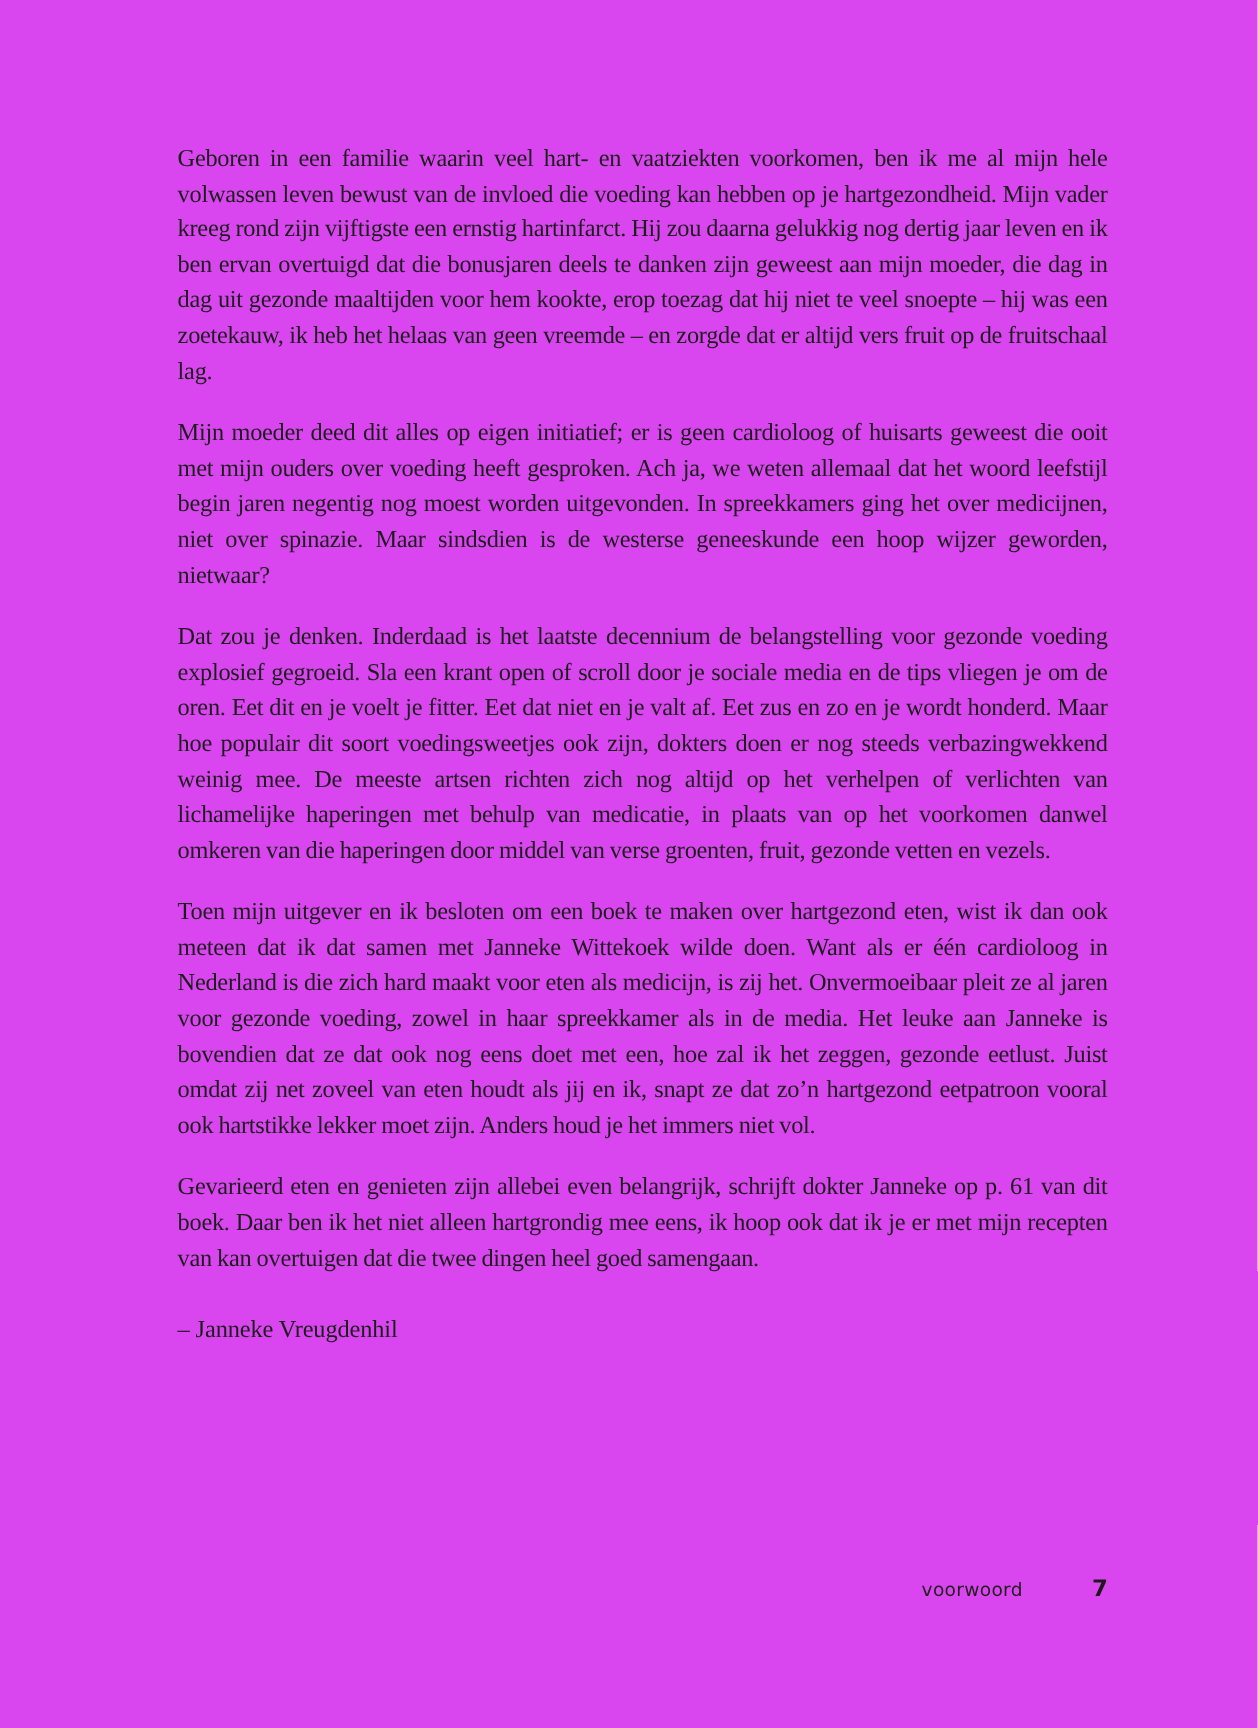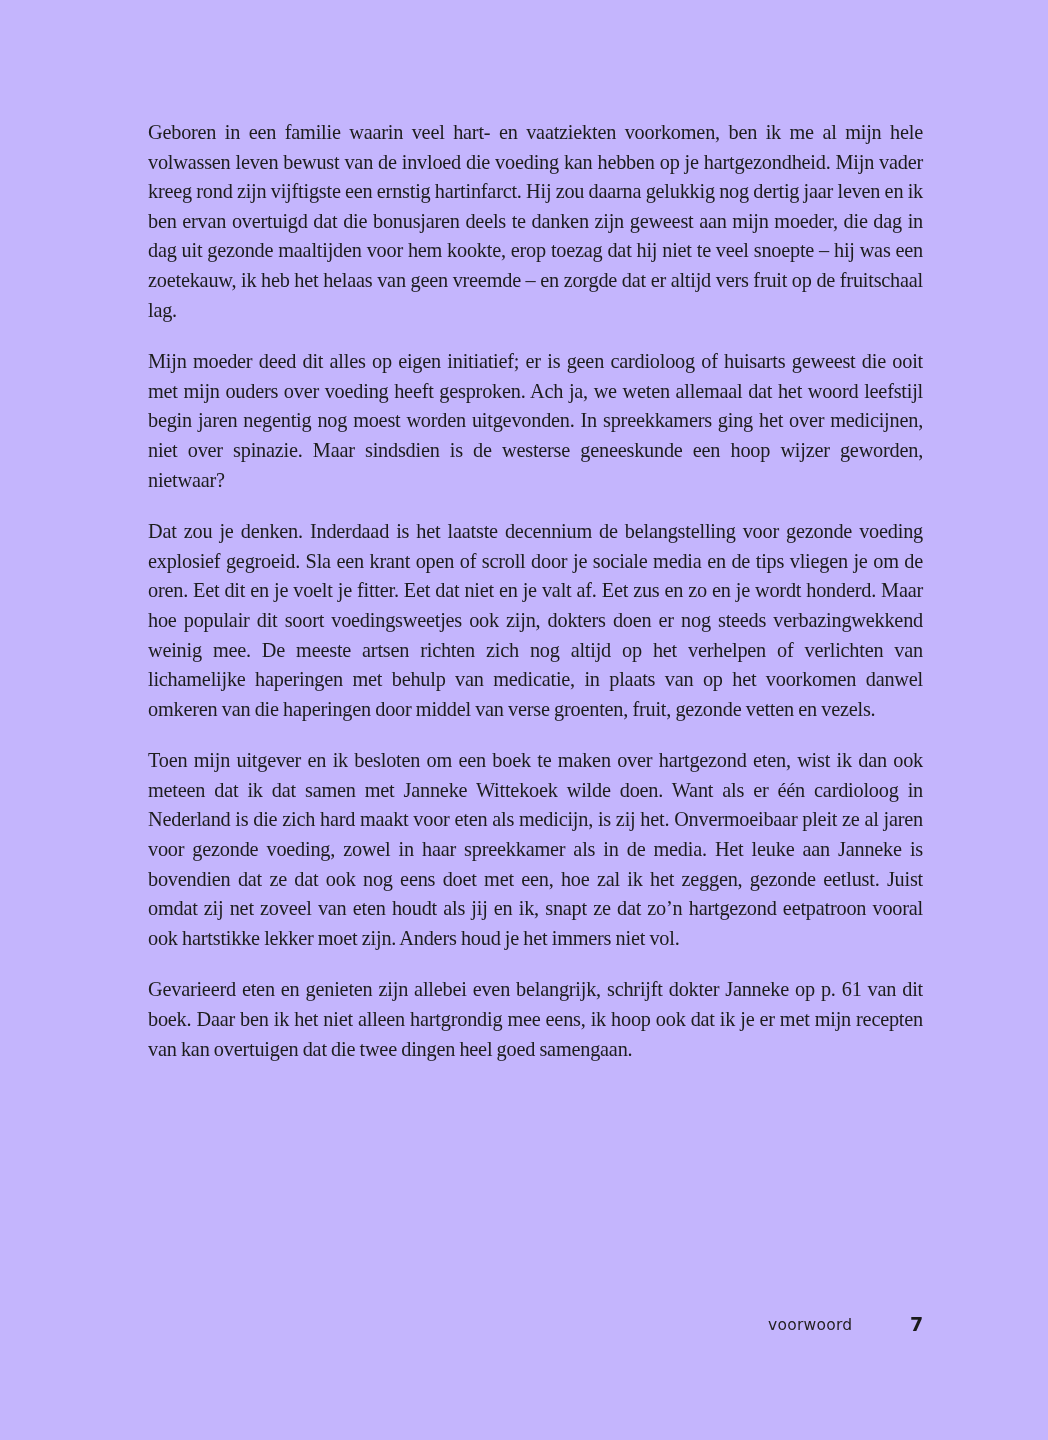--- a/index.html
+++ b/index.html
@@ -6,21 +6,21 @@
   html, body {
     margin: 0;
     padding: 0;
     background: #ffffff;
   }
 
   .page {
     position: relative;
     width: 1048px;
     height: 1440px;
-    background: #c4b5fd;
+    background: #d946ef;
     overflow: hidden;
     box-sizing: border-box;
   }
 
   .text-column {
     position: absolute;
     left: 148px;
     top: 118px;
     width: 775px;
   }
@@ -97,20 +97,21 @@
     <p class="body-par">Geboren in een familie waarin veel hart- en vaatziekten voorkomen, ben ik me al mijn hele volwassen leven bewust van de invloed die voeding kan hebben op je hartgezondheid. Mijn vader kreeg rond zijn vijftigste een ernstig hartinfarct. Hij zou daarna gelukkig nog dertig jaar leven en ik ben ervan overtuigd dat die bonusjaren deels te danken zijn geweest aan mijn moeder, die dag in dag uit gezonde maaltijden voor hem kookte, erop toezag dat hij niet te veel snoepte – hij was een zoetekauw, ik heb het helaas van geen vreemde – en zorgde dat er altijd vers fruit op de fruitschaal lag.</p>
 
     <p class="body-par">Mijn moeder deed dit alles op eigen initiatief; er is geen cardioloog of huisarts geweest die ooit met mijn ouders over voeding heeft gesproken. Ach ja, we weten allemaal dat het woord leefstijl begin jaren negentig nog moest worden uitgevonden. In spreekkamers ging het over medicijnen, niet over spinazie. Maar sindsdien is de westerse geneeskunde een hoop wijzer geworden, nietwaar?</p>
 
     <p class="body-par">Dat zou je denken. Inderdaad is het laatste decennium de belangstelling voor gezonde voeding explosief gegroeid. Sla een krant open of scroll door je sociale media en de tips vliegen je om de oren. Eet dit en je voelt je fitter. Eet dat niet en je valt af. Eet zus en zo en je wordt honderd. Maar hoe populair dit soort voedingsweetjes ook zijn, dokters doen er nog steeds verbazingwekkend weinig mee. De meeste artsen richten zich nog altijd op het verhelpen of verlichten van lichamelijke haperingen met behulp van medicatie, in plaats van op het voorkomen danwel omkeren van die haperingen door middel van verse groenten, fruit, gezonde vetten en vezels.</p>
 
     <p class="body-par">Toen mijn uitgever en ik besloten om een boek te maken over hartgezond eten, wist ik dan ook meteen dat ik dat samen met Janneke Wittekoek wilde doen. Want als er één cardioloog in Nederland is die zich hard maakt voor eten als medicijn, is zij het. Onvermoeibaar pleit ze al jaren voor gezonde voeding, zowel in haar spreekkamer als in de media. Het leuke aan Janneke is bovendien dat ze dat ook nog eens doet met een, hoe zal ik het zeggen, gezonde eetlust. Juist omdat zij net zoveel van eten houdt als jij en ik, snapt ze dat zo’n hartgezond eetpatroon vooral ook hartstikke lekker moet zijn. Anders houd je het immers niet vol.</p>
 
     <p class="body-par">Gevarieerd eten en genieten zijn allebei even belangrijk, schrijft dokter Janneke op p. 61 van dit boek. Daar ben ik het niet alleen hartgrondig mee eens, ik hoop ook dat ik je er met mijn recepten van kan overtuigen dat die twee dingen heel goed samengaan.</p>
 
+    <p class="signature">– Janneke Vreugdenhil</p>
 
   </div>
 
   <div class="footer">
     <div class="footer-inner">
       <span class="footer-section">voorwoord</span>
       <span class="footer-pageno">7</span>
     </div>
   </div>
 

